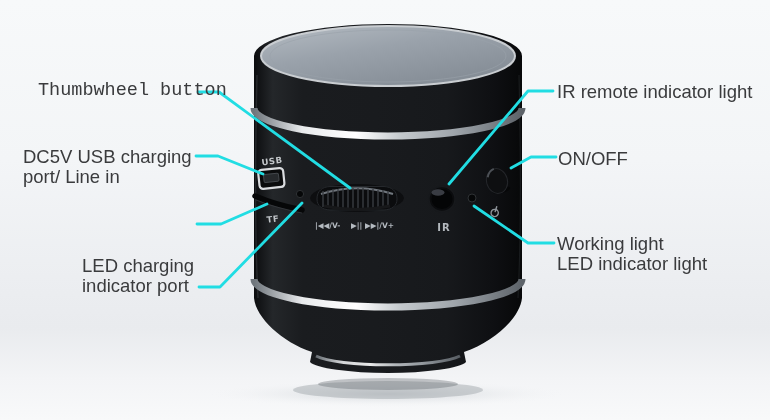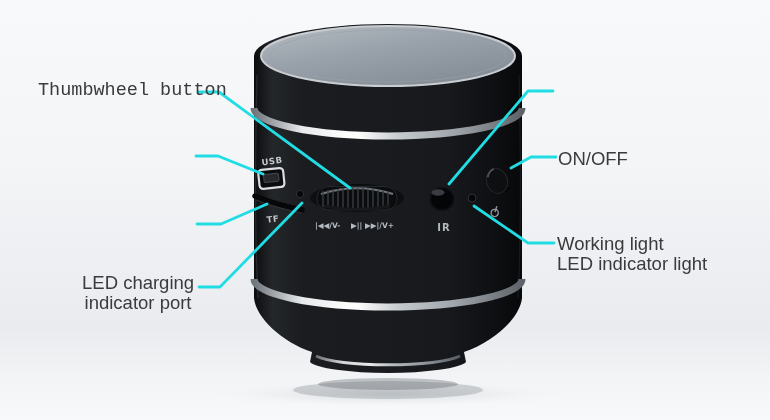--- a/index.html
+++ b/index.html
@@ -15,21 +15,21 @@
     position:absolute;
     font-size:18.5px;
     line-height:20px;
     color:#3a3b3d;
     white-space:nowrap;
     letter-spacing:0;
   }
   #lbl-thumbwheel{left:38px;top:81px;font-family:Liberation Mono, monospace;}
   #lbl-dc5v{left:23px;top:147px;}
   #lbl-sd{left:42px;top:212px;}
-  #lbl-led{left:82px;top:273px;text-align:center;}
+  #lbl-led{left:82px;top:256px;}
   #lbl-ir{left:557px;top:82px;}
   #lbl-onoff{left:558px;top:149px;}
   #lbl-working{left:557px;top:234px;}
   .mark{font-family:"DejaVu Sans","Liberation Sans",sans-serif;}
 </style>
 </head>
 <body>
 
 <div class="stage">
 
@@ -134,27 +134,34 @@
       <polyline points="553,91 528,91 449,184"></polyline>
       <polyline points="556,157 531,157 511,168"></polyline>
       <polyline points="554,243 528,243 474,206"></polyline>
     </g>
   </svg>
 
   <div class="lbl" id="lbl-thumbwheel">
     <div>Thumbwheel button</div>
   </div>
 
+  <div class="lbl" id="lbl-dc5v">
+    <div>DC5V USB charging</div>
+    <div>port/ Line in</div>
+  </div>
 
 
   <div class="lbl" id="lbl-led">
     <div>LED charging</div>
     <div>indicator port</div>
   </div>
 
+  <div class="lbl" id="lbl-ir">
+    <div>IR remote indicator light</div>
+  </div>
 
   <div class="lbl" id="lbl-onoff">
     <div>ON/OFF</div>
   </div>
 
   <div class="lbl" id="lbl-working">
     <div>Working light</div>
     <div>LED indicator light</div>
   </div>
 

